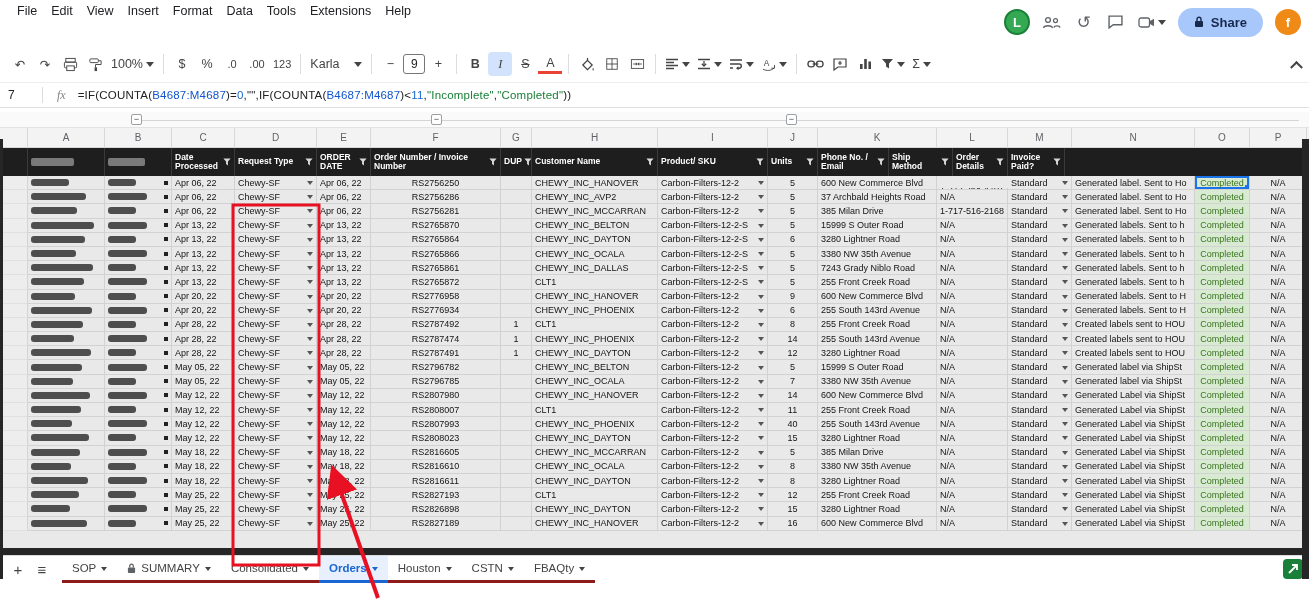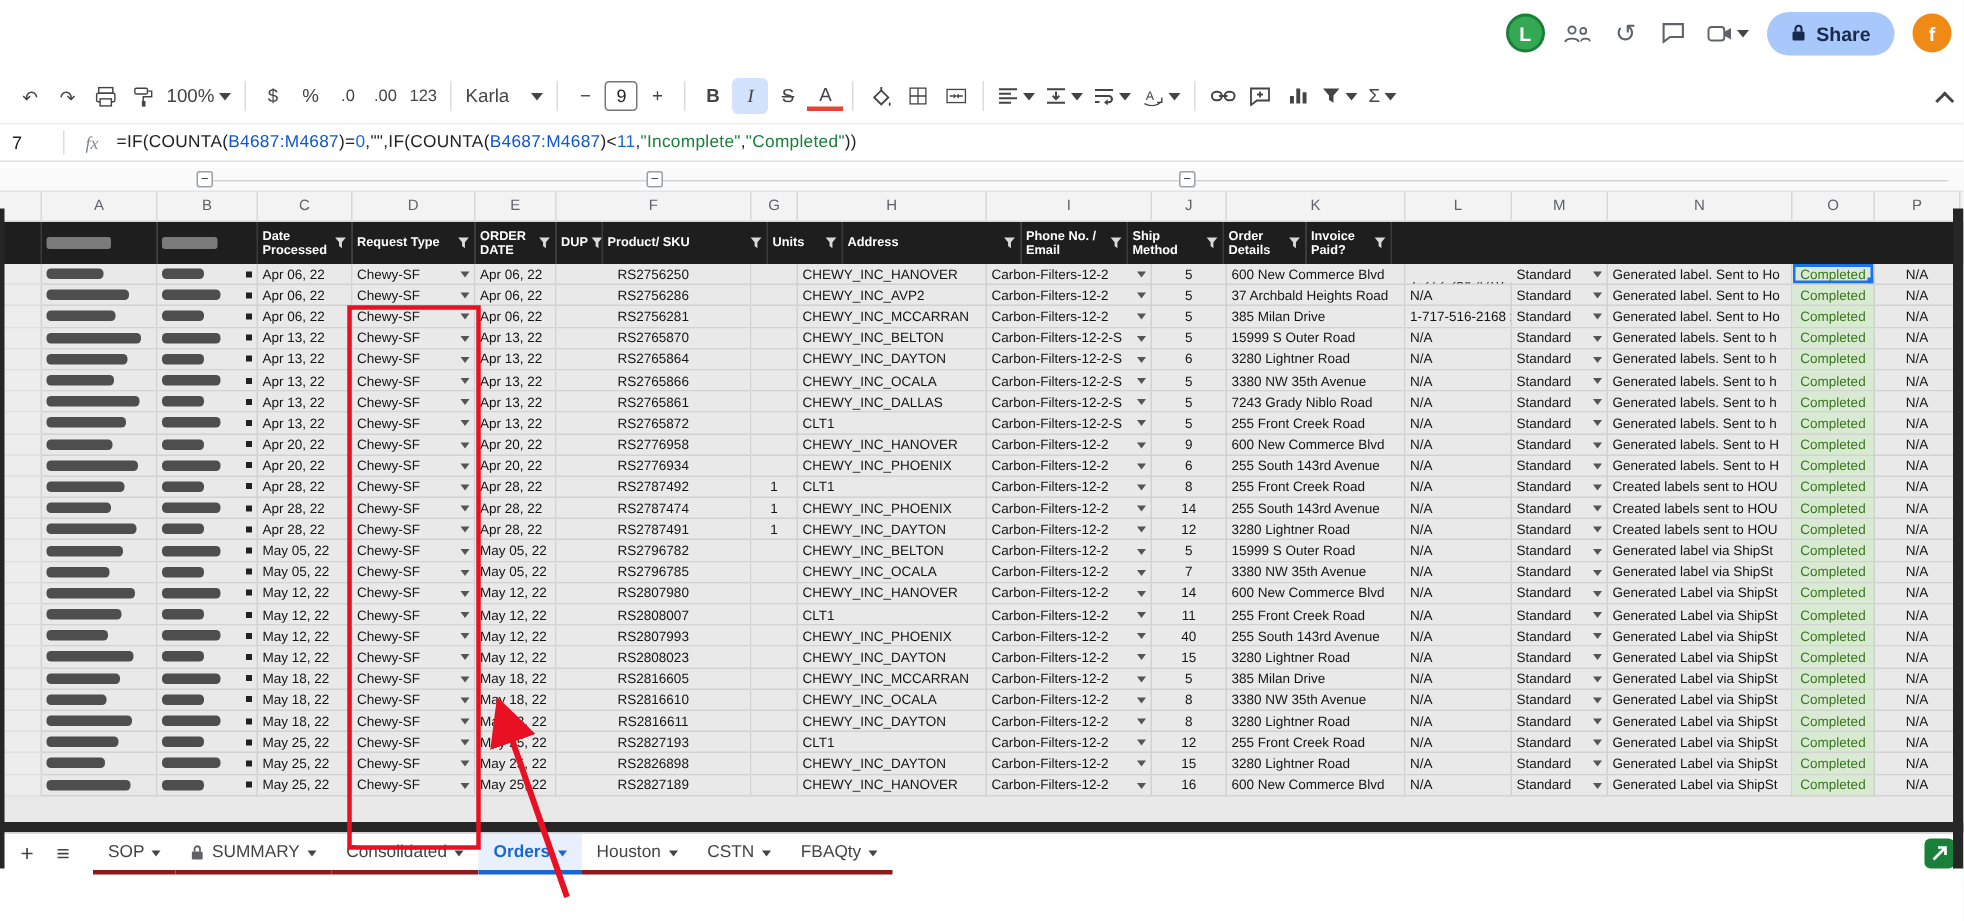--- a/index.html
+++ b/index.html
@@ -88,20 +88,31 @@
   .locki{display:flex;align-items:center}
   .explore{position:absolute;right:6px;top:3px;width:20px;height:20px;border-radius:4px;background:#188038;display:flex;align-items:center;justify-content:center}
   .annot{position:absolute;left:0;top:0;pointer-events:none;z-index:60}
 </style>
 </head>
 <body>
 
 <div id="app">
 
   <div class="header">
+    <div class="menurow">
+        <span class="menu-item">File</span>
+        <span class="menu-item">Edit</span>
+        <span class="menu-item">View</span>
+        <span class="menu-item">Insert</span>
+        <span class="menu-item">Format</span>
+        <span class="menu-item">Data</span>
+        <span class="menu-item">Tools</span>
+        <span class="menu-item">Extensions</span>
+        <span class="menu-item">Help</span>
+      </div>
     <div class="header-right">
       <span class="avatar green">L</span>
       <span class="hicon">
           <svg width="19" height="13" viewBox="0 0 19 13">
             <circle cx="6" cy="4" r="2.4" fill="none" stroke="#5f6368" stroke-width="1.3"></circle>
             <path d="M1.5 12c.6-3 8.4-3 9 0" fill="none" stroke="#5f6368" stroke-width="1.3"></path>
             <circle cx="13.5" cy="4.6" r="2" fill="none" stroke="#5f6368" stroke-width="1.2"></circle>
             <path d="M12 11.6c.5-2.4 5.5-2.4 6 0" fill="none" stroke="#5f6368" stroke-width="1.2"></path>
           </svg>
         </span>
@@ -323,46 +334,54 @@
           </div>
         </div>
         <div class="hcell" style="width: 54px;">
           <span class="hlabel">ORDER DATE</span>
           <div class="funnel">
             <svg width="8" height="8" viewBox="0 0 10 10">
               <path d="M0.5 0.5h9L6.2 4.4v4.9L3.8 7.4V4.4z" fill="#d9d9d9"></path>
             </svg>
           </div>
         </div>
+        <div class="hcell" style="width: 130px;">
+          <span class="hlabel">Order Number / Invoice Number</span>
+          <div class="funnel">
+            <svg width="8" height="8" viewBox="0 0 10 10">
+              <path d="M0.5 0.5h9L6.2 4.4v4.9L3.8 7.4V4.4z" fill="#d9d9d9"></path>
+            </svg>
+          </div>
+        </div>
         <div class="hcell" style="width: 31px;">
           <span class="hlabel">DUP</span>
           <div class="funnel">
             <svg width="8" height="8" viewBox="0 0 10 10">
               <path d="M0.5 0.5h9L6.2 4.4v4.9L3.8 7.4V4.4z" fill="#d9d9d9"></path>
             </svg>
           </div>
         </div>
+        <div class="hcell" style="width: 126px;">
+          <span class="hlabel">Customer Name</span>
+          <div class="funnel">
+            <svg width="8" height="8" viewBox="0 0 10 10">
+              <path d="M0.5 0.5h9L6.2 4.4v4.9L3.8 7.4V4.4z" fill="#d9d9d9"></path>
+            </svg>
+          </div>
+        </div>
         <div class="hcell" style="width: 110px;">
           <span class="hlabel">Product/ SKU</span>
           <div class="funnel">
             <svg width="8" height="8" viewBox="0 0 10 10">
               <path d="M0.5 0.5h9L6.2 4.4v4.9L3.8 7.4V4.4z" fill="#d9d9d9"></path>
             </svg>
           </div>
         </div>
         <div class="hcell" style="width: 50px;">
           <span class="hlabel">Units</span>
-          <div class="funnel">
-            <svg width="8" height="8" viewBox="0 0 10 10">
-              <path d="M0.5 0.5h9L6.2 4.4v4.9L3.8 7.4V4.4z" fill="#d9d9d9"></path>
-            </svg>
-          </div>
-        </div>
-        <div class="hcell" style="width: 119px;">
-          <span class="hlabel">Address</span>
           <div class="funnel">
             <svg width="8" height="8" viewBox="0 0 10 10">
               <path d="M0.5 0.5h9L6.2 4.4v4.9L3.8 7.4V4.4z" fill="#d9d9d9"></path>
             </svg>
           </div>
         </div>
         <div class="hcell" style="width: 71px;">
           <span class="hlabel">Phone No. / Email</span>
           <div class="funnel">
             <svg width="8" height="8" viewBox="0 0 10 10">

